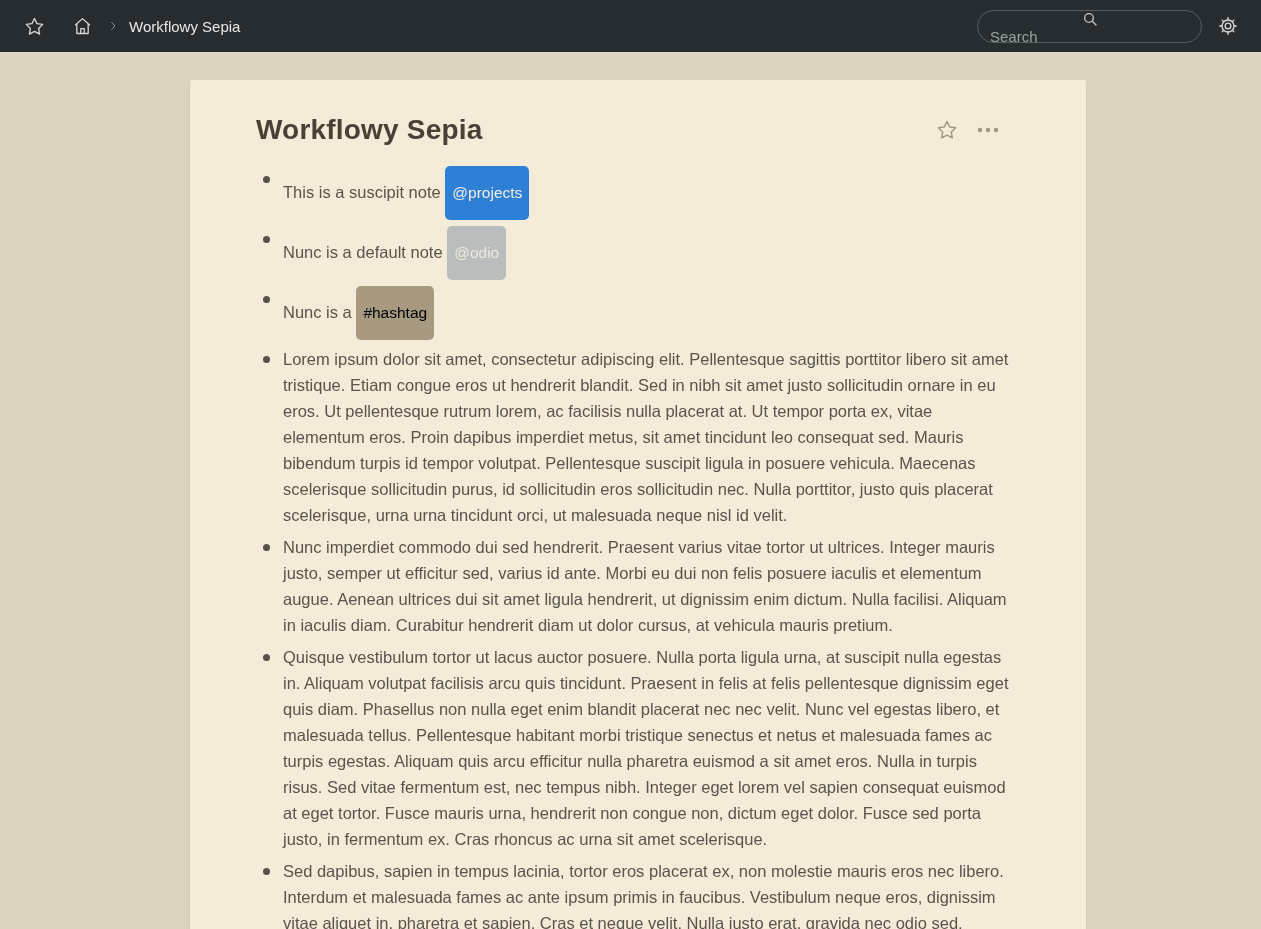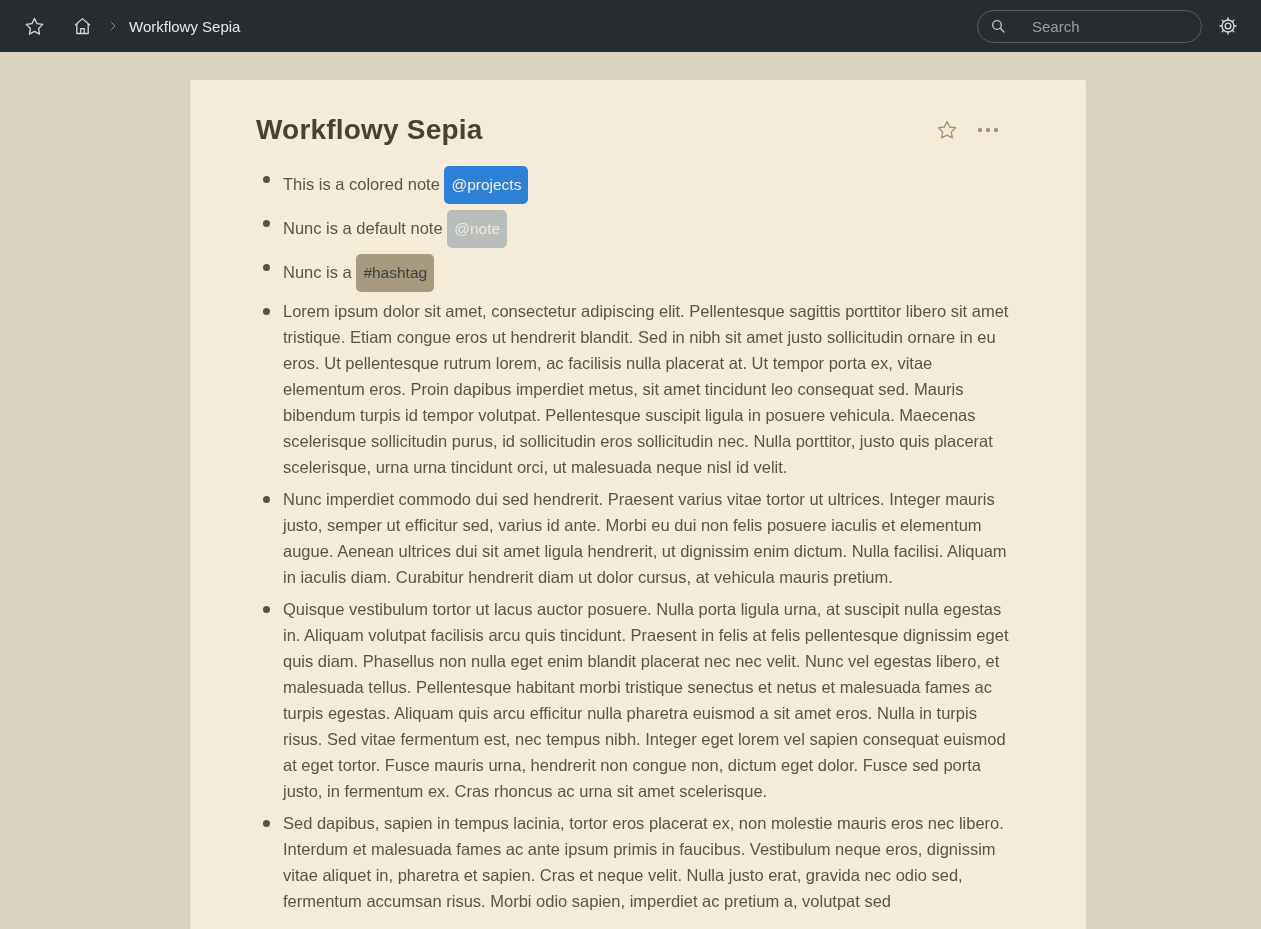--- a/index.html
+++ b/index.html
@@ -20,22 +20,23 @@
     background: none; border: none; padding: 0; margin: 0;
     display: flex; align-items: center; justify-content: center;
     cursor: pointer; color: #d6d8d8;
   }
   .tb-home { margin-left: 27px; }
   .tb-chevron { margin: 0 10px 0 14px; display: flex; align-items: center; color: #8b9194; }
   .breadcrumb-label { color: #e8e7e4; font-size: 15px; }
   .search-box {
     margin-left: auto; width: 225px; height: 33px;
     border: 1px solid #565c60; border-radius: 17px;
-    display: flex; align-items: center; padding: 0 12px; gap: 24px;
+    display: flex; align-items: center; padding: 0 12px; gap: 0;
     background: transparent;
+    flex-direction: column;
   }
   .search-box input {
     flex: 1; min-width: 0; background: transparent; border: none; outline: none;
     color: #dcdcda; font-size: 15px; font-family: "Liberation Sans", sans-serif;
   }
   .search-box input::placeholder { color: #9aa0a2; }
   .tb-gear { margin-left: 15px; }
 
   
   .page { padding-top: 28px; height: 877px; }
@@ -58,21 +59,21 @@
 
   
   .outline { }
   .item { display: flex; margin-bottom: 6px; }
   .bullet {
     flex: 0 0 auto; width: 7px; height: 7px; border-radius: 50%;
     background: #57514a; margin: 10px 13px 0 7px; cursor: pointer;
   }
   .item-content { font-size: 16.5px; line-height: 26px; color: #5a544b; max-width: 735px; }
   .badge {
-    display: inline-block; border-radius: 5px; padding: 8px 7px;
+    display: inline-block; border-radius: 5px; padding: 16px 7px;
     line-height: 22px; font-size: 15.5px; cursor: pointer;
   }
 </style>
 </head>
 <body>
 
 <header class="topbar">
   <button class="icon-btn">
     <span style="display:flex;">
       <svg width="21" height="21" viewBox="0 0 24 24" fill="none" stroke="currentColor" stroke-width="1.5" stroke-linejoin="round">
@@ -140,31 +141,31 @@
                 <circle cx="20" cy="4" r="2.2"></circle>
             </svg>
           </span>
         </button>
       </div>
     </div>
 
     <div class="outline">
   <div class="item">
     <span class="bullet"></span>
-    <div class="item-content"><span>This is a colored note </span><span class="badge" style="background: rgb(46, 127, 214); color: rgb(244, 239, 227);">@projects</span></div>
+    <div class="item-content"><span>This is a suscipit note </span><span class="badge" style="background: rgb(46, 127, 214); color: rgb(244, 239, 227);">@projects</span></div>
   </div>
 
   <div class="item">
     <span class="bullet"></span>
-    <div class="item-content"><span>Nunc is a default note </span><span class="badge" style="background: rgb(185, 189, 188); color: rgb(238, 234, 221);">@note</span></div>
+    <div class="item-content"><span>Nunc is a default note </span><span class="badge" style="background: rgb(185, 189, 188); color: rgb(238, 234, 221);">@odio</span></div>
   </div>
 
   <div class="item">
     <span class="bullet"></span>
-    <div class="item-content"><span>Nunc is a </span><span class="badge" style="background: rgb(167, 154, 129); color: #404040;">#hashtag</span></div>
+    <div class="item-content"><span>Nunc is a </span><span class="badge" style="background: rgb(167, 154, 129); color: #000000;">#hashtag</span></div>
   </div>
 
   <div class="item">
     <span class="bullet"></span>
     <div class="item-content"><span>Lorem ipsum dolor sit amet, consectetur adipiscing elit. Pellentesque sagittis porttitor libero sit amet tristique. Etiam congue eros ut hendrerit blandit. Sed in nibh sit amet justo sollicitudin ornare in eu eros. Ut pellentesque rutrum lorem, ac facilisis nulla placerat at. Ut tempor porta ex, vitae elementum eros. Proin dapibus imperdiet metus, sit amet tincidunt leo consequat sed. Mauris bibendum turpis id tempor volutpat. Pellentesque suscipit ligula in posuere vehicula. Maecenas scelerisque sollicitudin purus, id sollicitudin eros sollicitudin nec. Nulla porttitor, justo quis placerat scelerisque, urna urna tincidunt orci, ut malesuada neque nisl id velit.</span></div>
   </div>
 
   <div class="item">
     <span class="bullet"></span>
     <div class="item-content"><span>Nunc imperdiet commodo dui sed hendrerit. Praesent varius vitae tortor ut ultrices. Integer mauris justo, semper ut efficitur sed, varius id ante. Morbi eu dui non felis posuere iaculis et elementum augue. Aenean ultrices dui sit amet ligula hendrerit, ut dignissim enim dictum. Nulla facilisi. Aliquam in iaculis diam. Curabitur hendrerit diam ut dolor cursus, at vehicula mauris pretium.</span></div>

